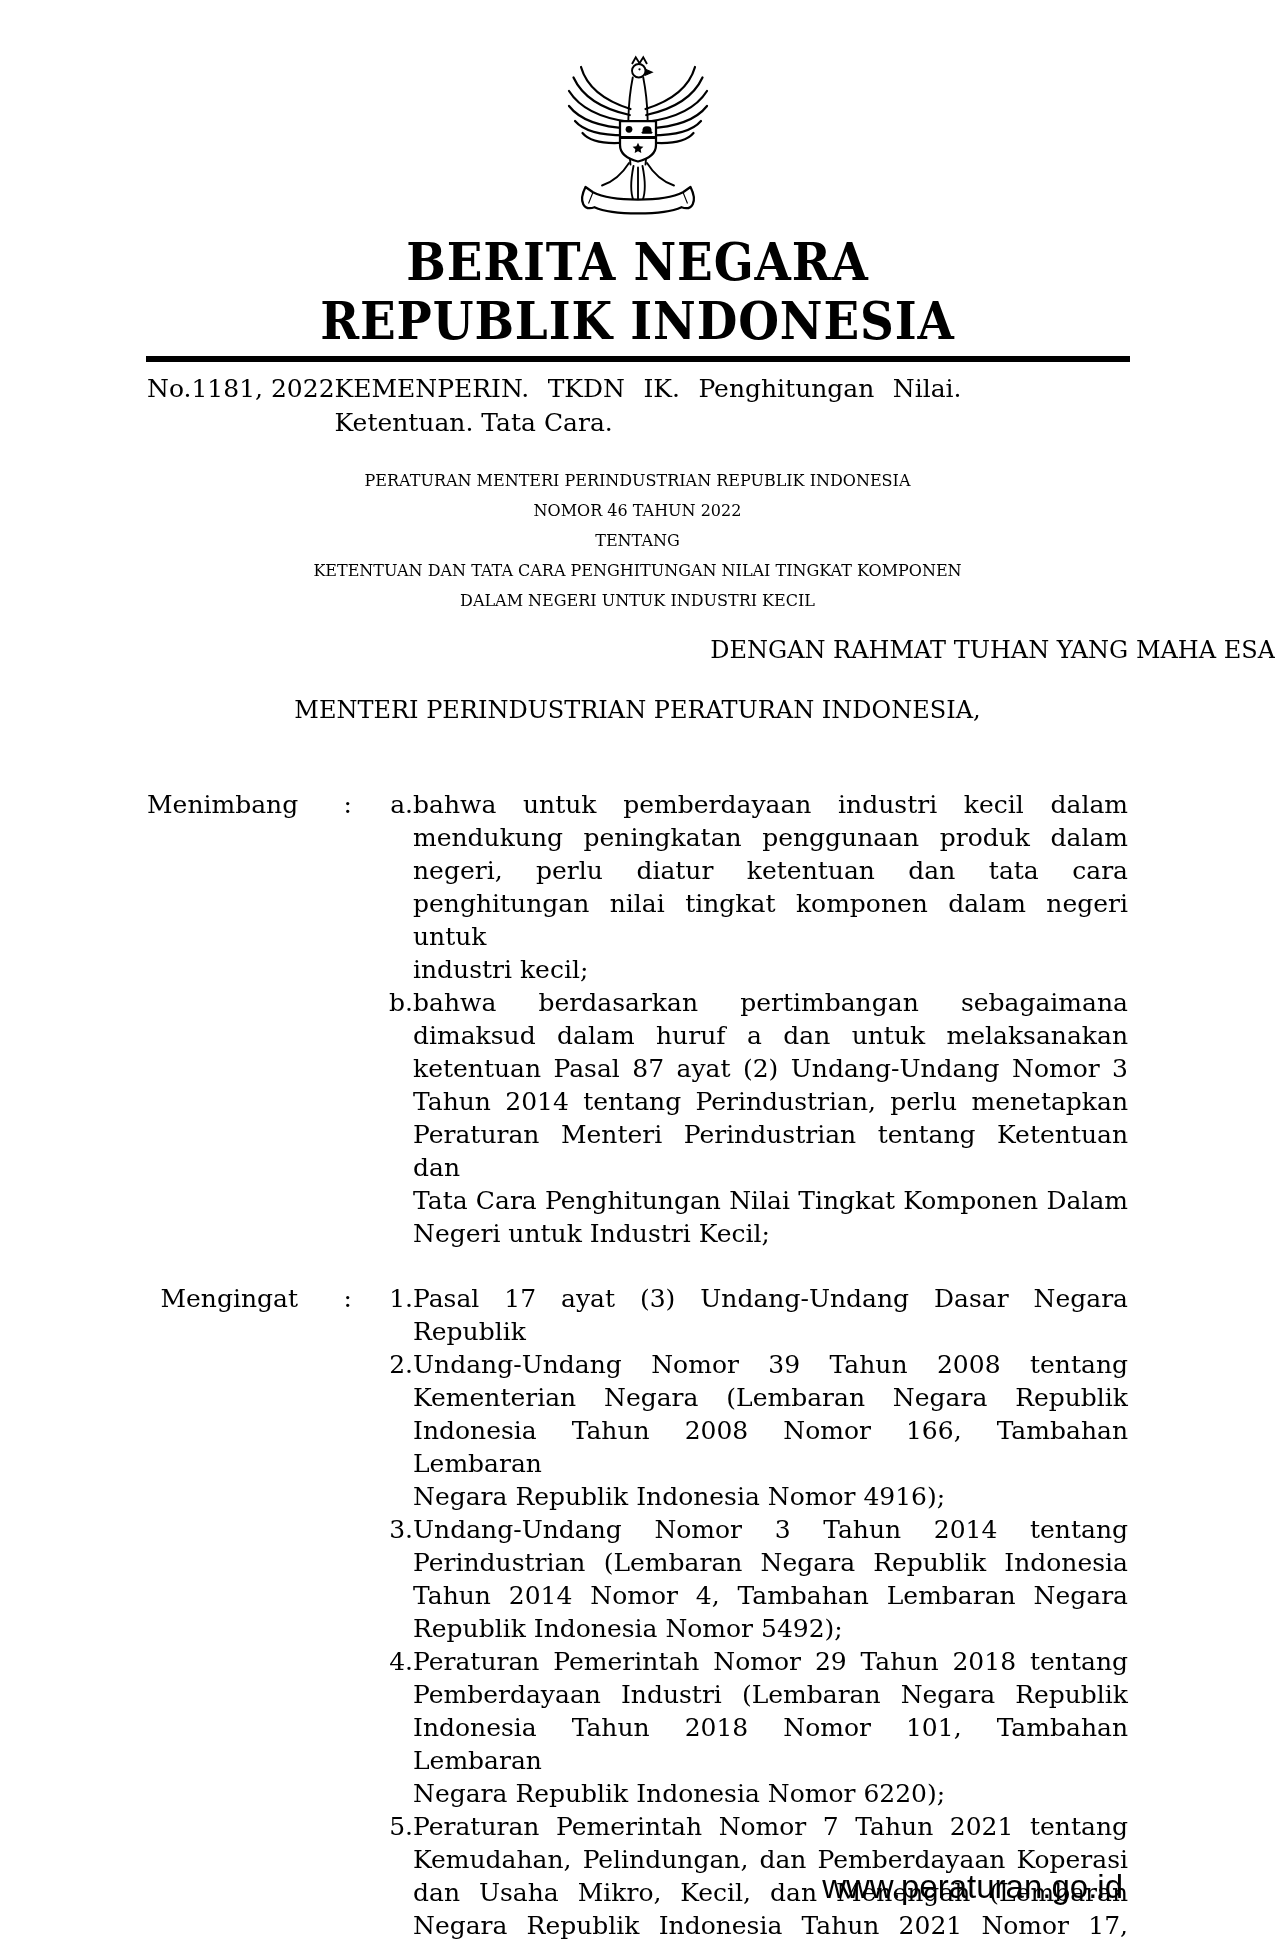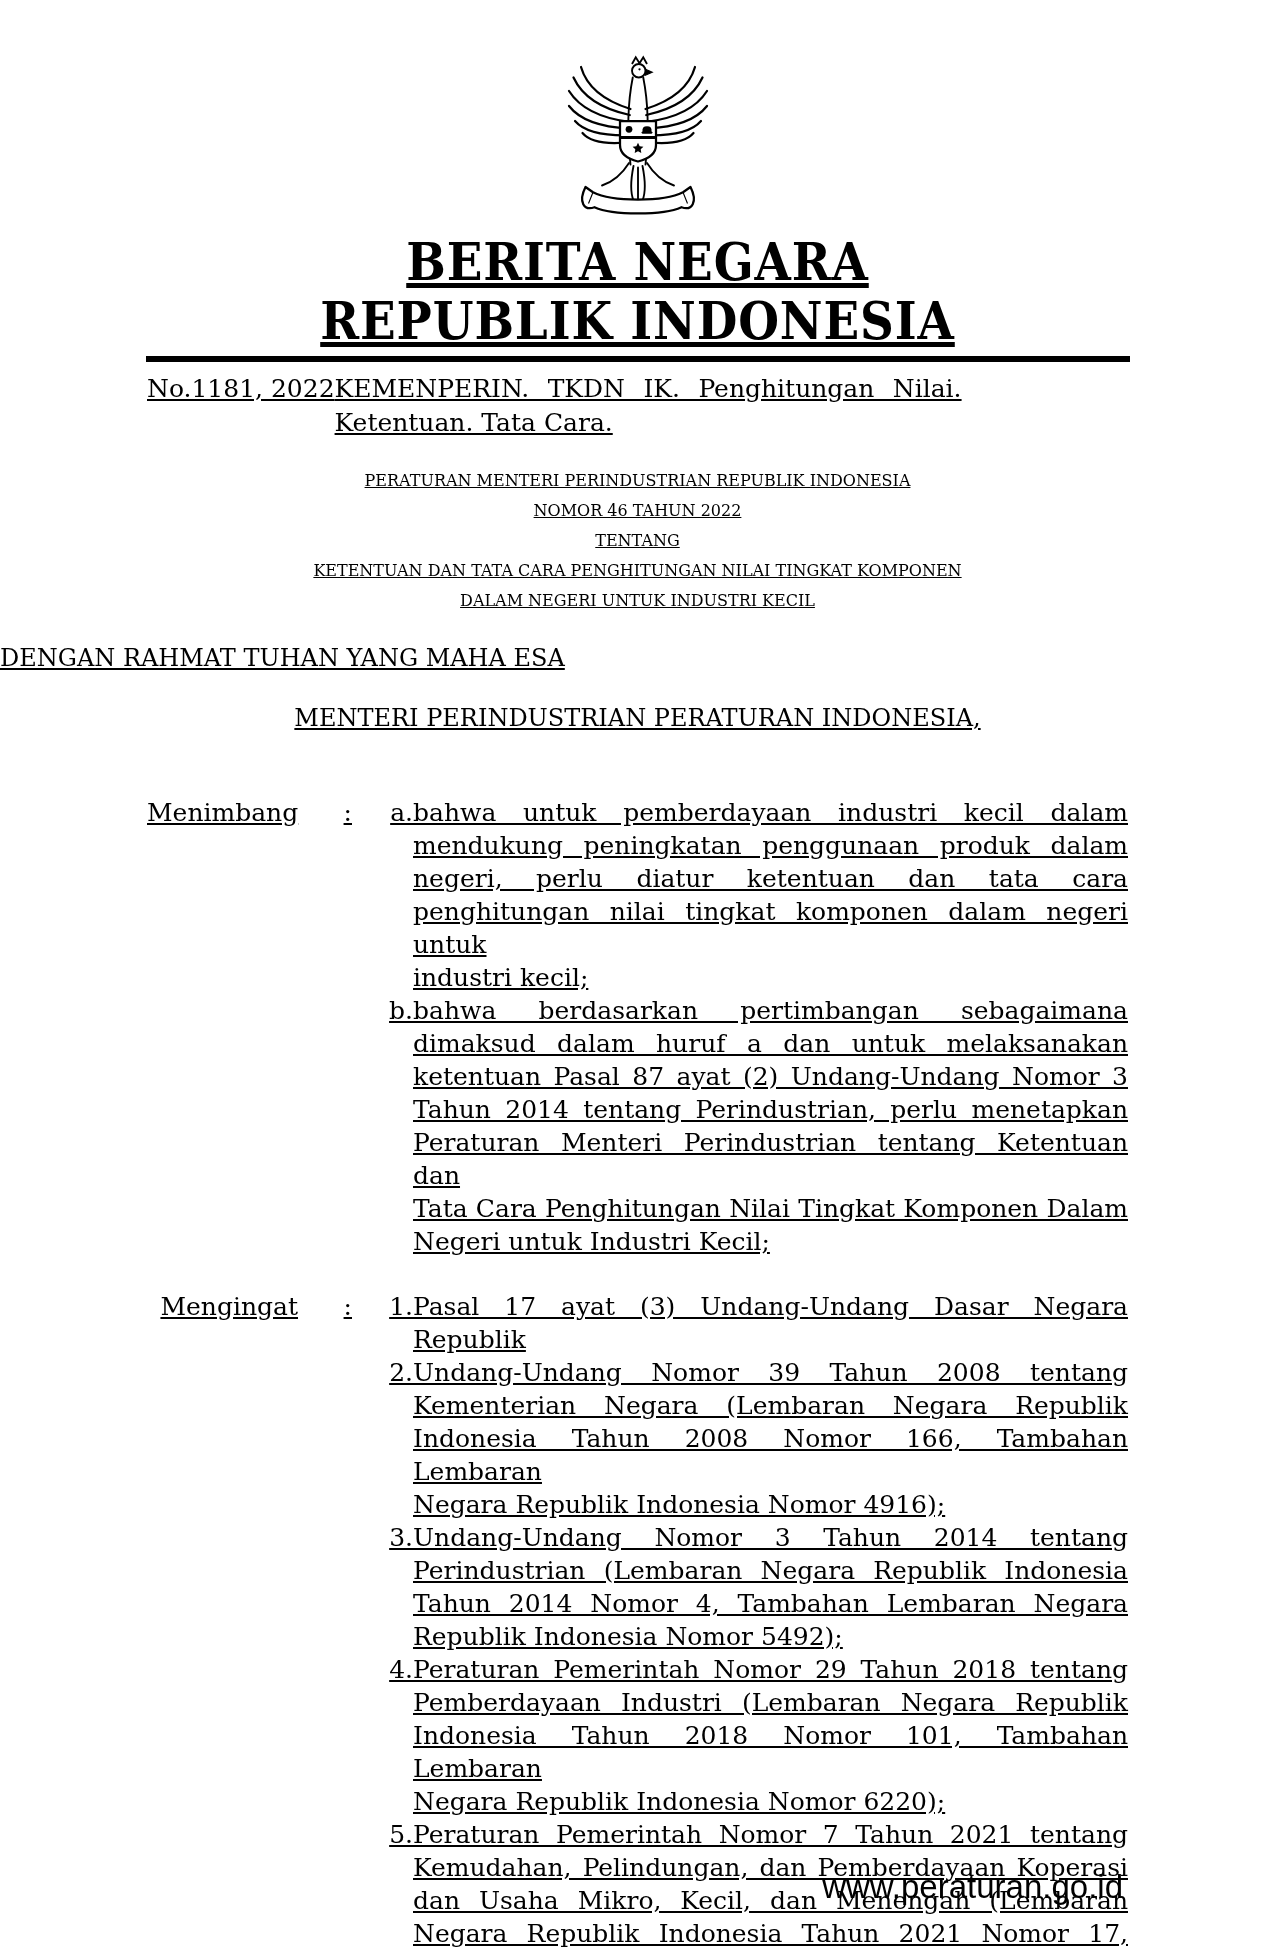--- a/index.html
+++ b/index.html
@@ -3,21 +3,20 @@
 <meta charset="utf-8">
 <style>
   html,body{margin:0;padding:0;background:#ffffff;}
   .page{
     position:relative;
     width:1275px;height:1950px;
     background:#ffffff;
     color:#000;
     font-family:"DejaVu Serif","Liberation Serif",serif;
     overflow:hidden;
-    text-decoration:underline;
   }
   .emblem-wrap{width:150px;height:165px;margin:55px auto 0;}
   .emblem-wrap svg{display:block;width:150px;height:165px;}
   .masthead{
     margin-top:12px;
     text-align:center;
     font-weight:bold;
     font-size:52px;
     line-height:59px;
     letter-spacing:1px;
@@ -27,21 +26,21 @@
   .meta{
     width:981px;margin:10px auto 0;
     display:flex;
     font-size:25px;line-height:34px;
   }
   .meta-number{white-space:nowrap;}
   .meta-subject{width:627px;}
   .jline{text-align:justify;text-align-last:justify;text-justify:inter-word;}
   .jlast{text-align-last:left;}
   .doc-title{margin-top:26px;text-align:center;font-size:16px;line-height:30px;}
-  .invocation{margin-top:27px;text-align:left;font-size:24px;line-height:31px;}
+  .invocation{margin-top:19px;text-align:right;font-size:24px;line-height:31px;}
   .authority{margin-top:29px;text-align:center;font-size:24px;line-height:31px;}
   .clauses{width:981px;margin:62px auto 0;font-size:25px;line-height:33px;}
   .clause-row{display:grid;grid-template-columns:151px 54px 61px auto;}
   .mengingat{margin-top:32px;}
   .col-label,.col-colon,.col-marker{text-align:right;}
   .footer-site{
     position:absolute;top:1872px;right:152px;
     font-family:"Liberation Sans","DejaVu Sans",sans-serif;
     font-size:33px;line-height:30px;color:#000000;
   }

